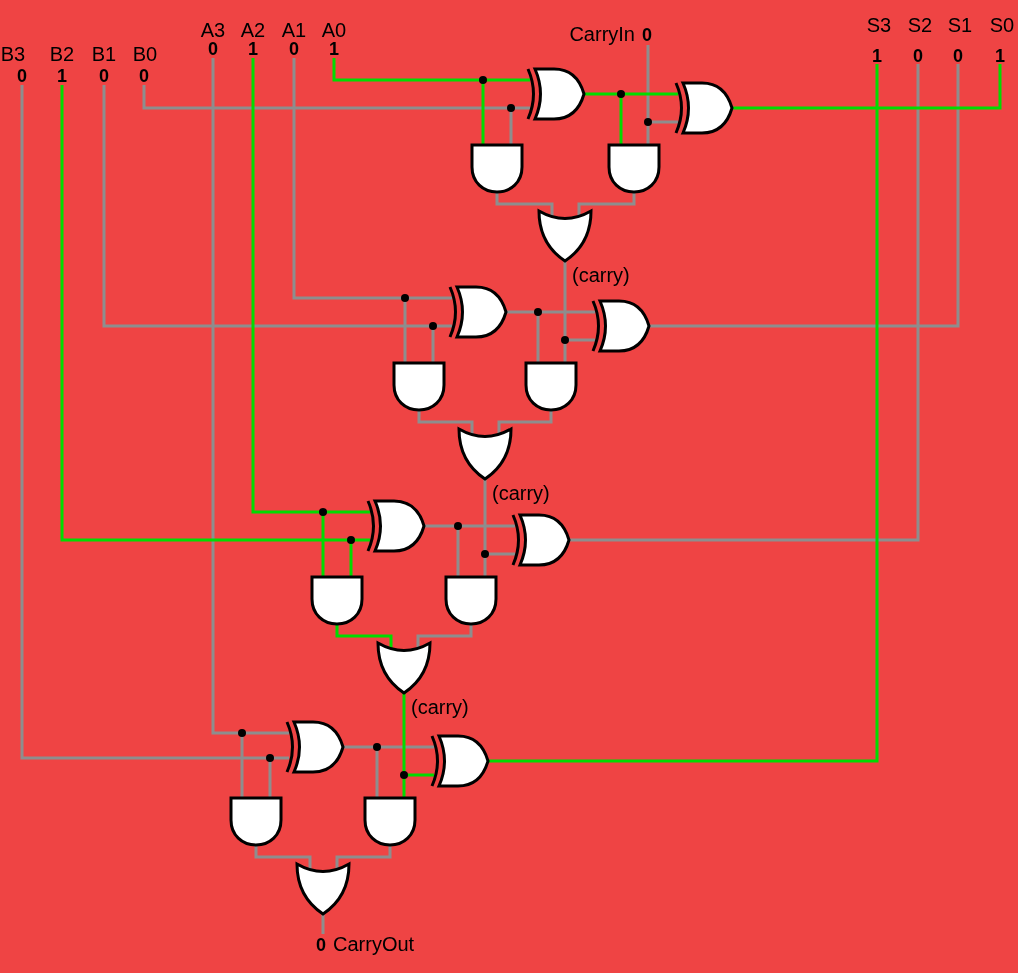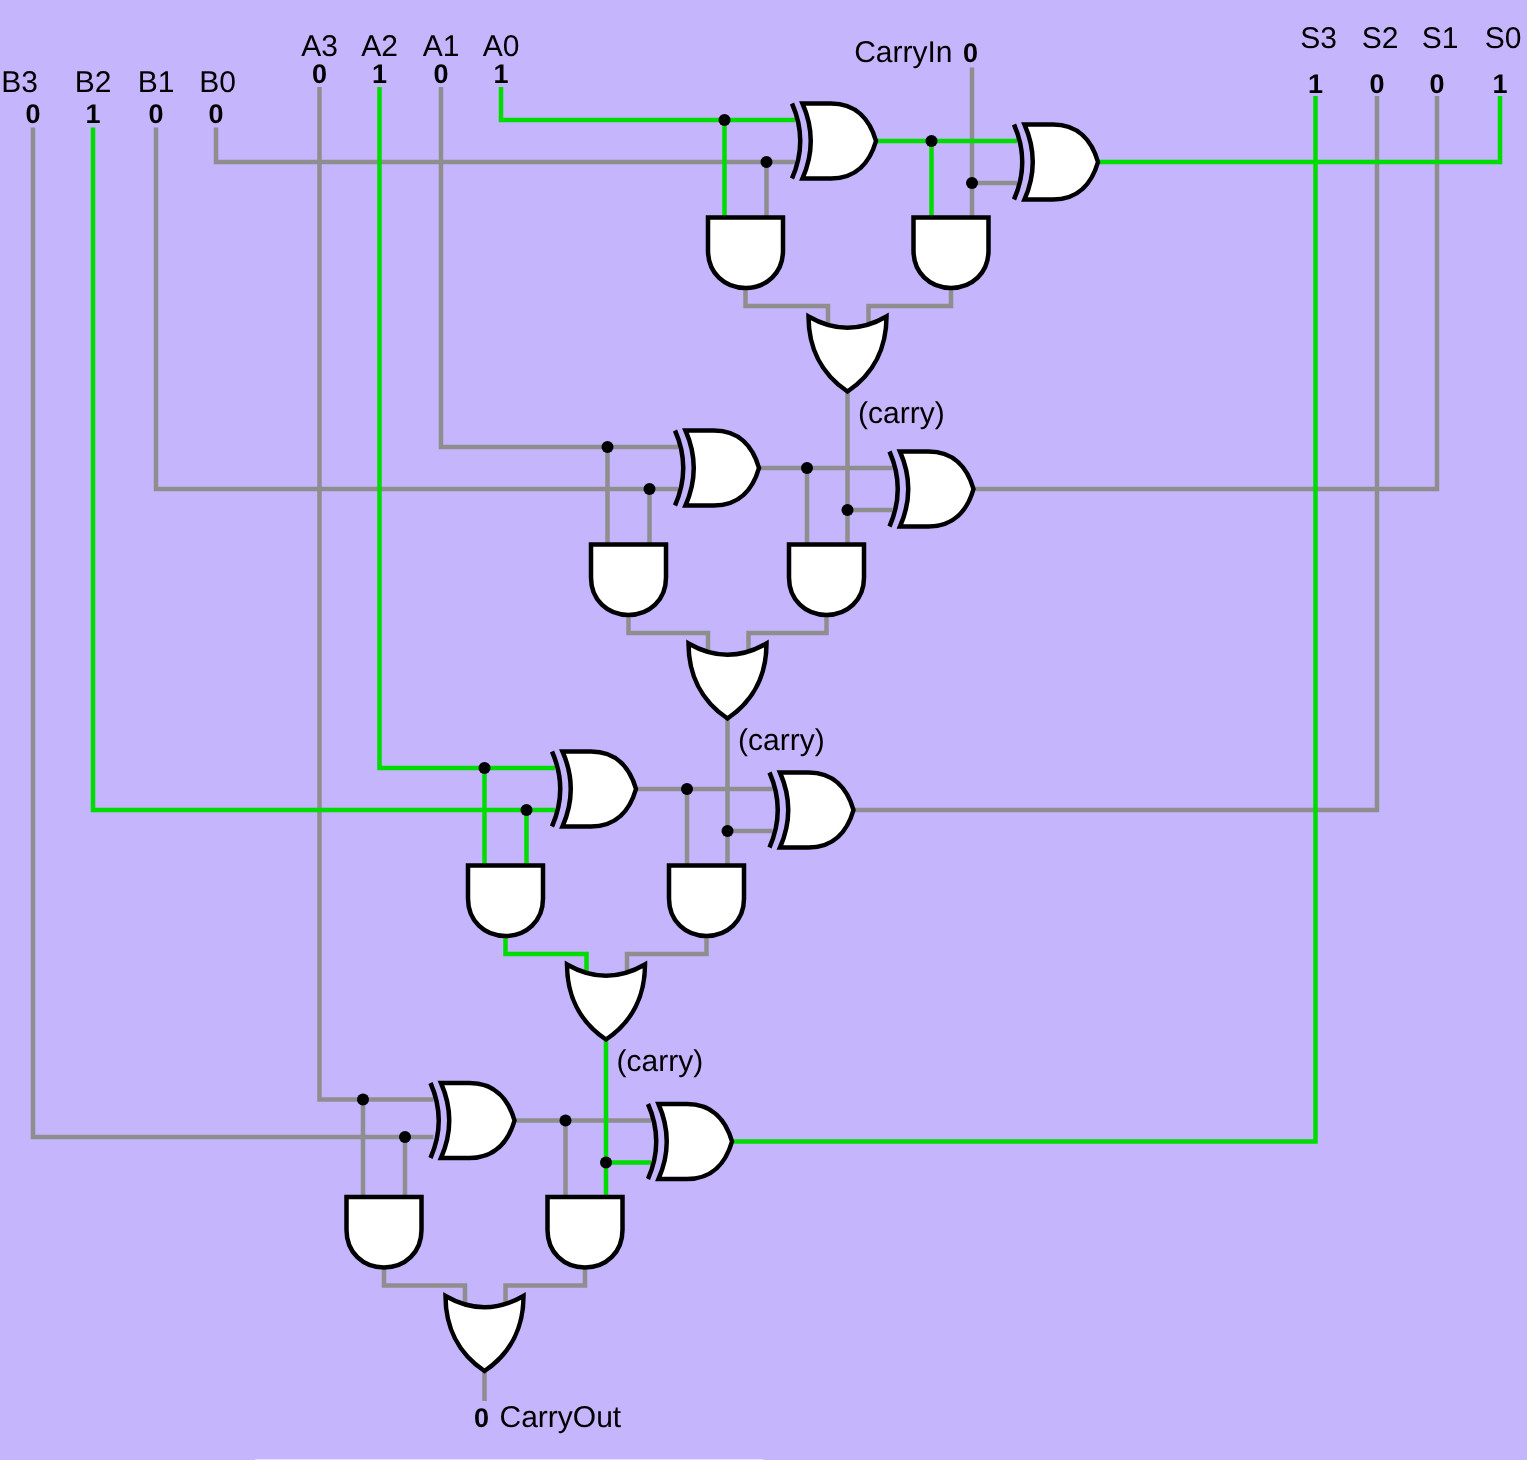--- a/index.html
+++ b/index.html
@@ -1,16 +1,16 @@
 <!DOCTYPE html>
 <html><head>
 <meta charset="utf-8">
 <style>
   html,body{margin:0;padding:0;background:#ffffff;}
-  #stage-wrap{position:relative;width:1018px;height:973px;background:#c4b5fd;overflow:hidden;}
+  #stage-wrap{position:relative;width:1018px;height:973px;background:#ef4444;overflow:hidden;}
   svg{display:block;}
   text{font-family:"Liberation Sans", sans-serif;fill:#000;}
 </style>
 </head>
 <body>
 
 <div id="stage-wrap">
     <svg width="1018" height="973" viewBox="0 0 1018 973">
       <g>
         <polyline points="144,85 144,108 530,108" fill="none" stroke="#8E8E8E" stroke-width="3" stroke-linejoin="miter" stroke-linecap="butt"></polyline>

